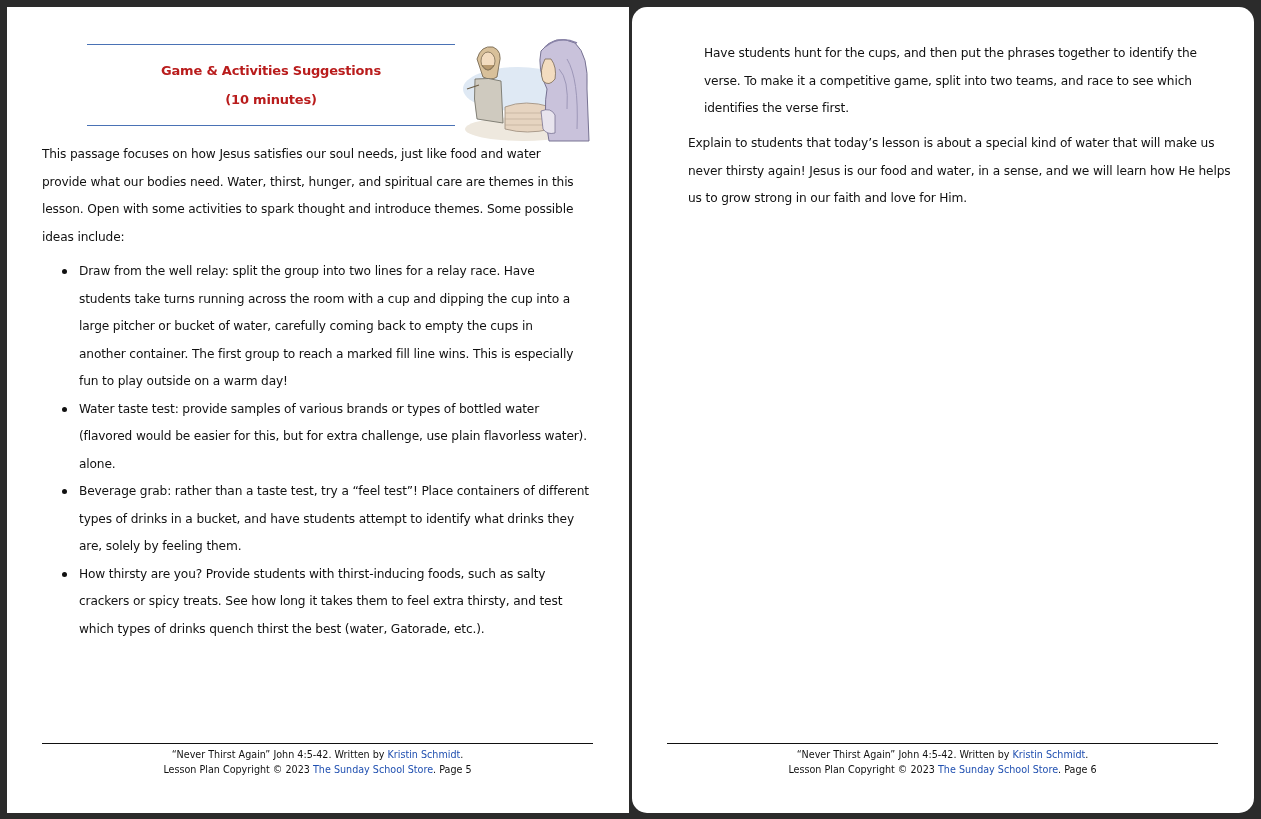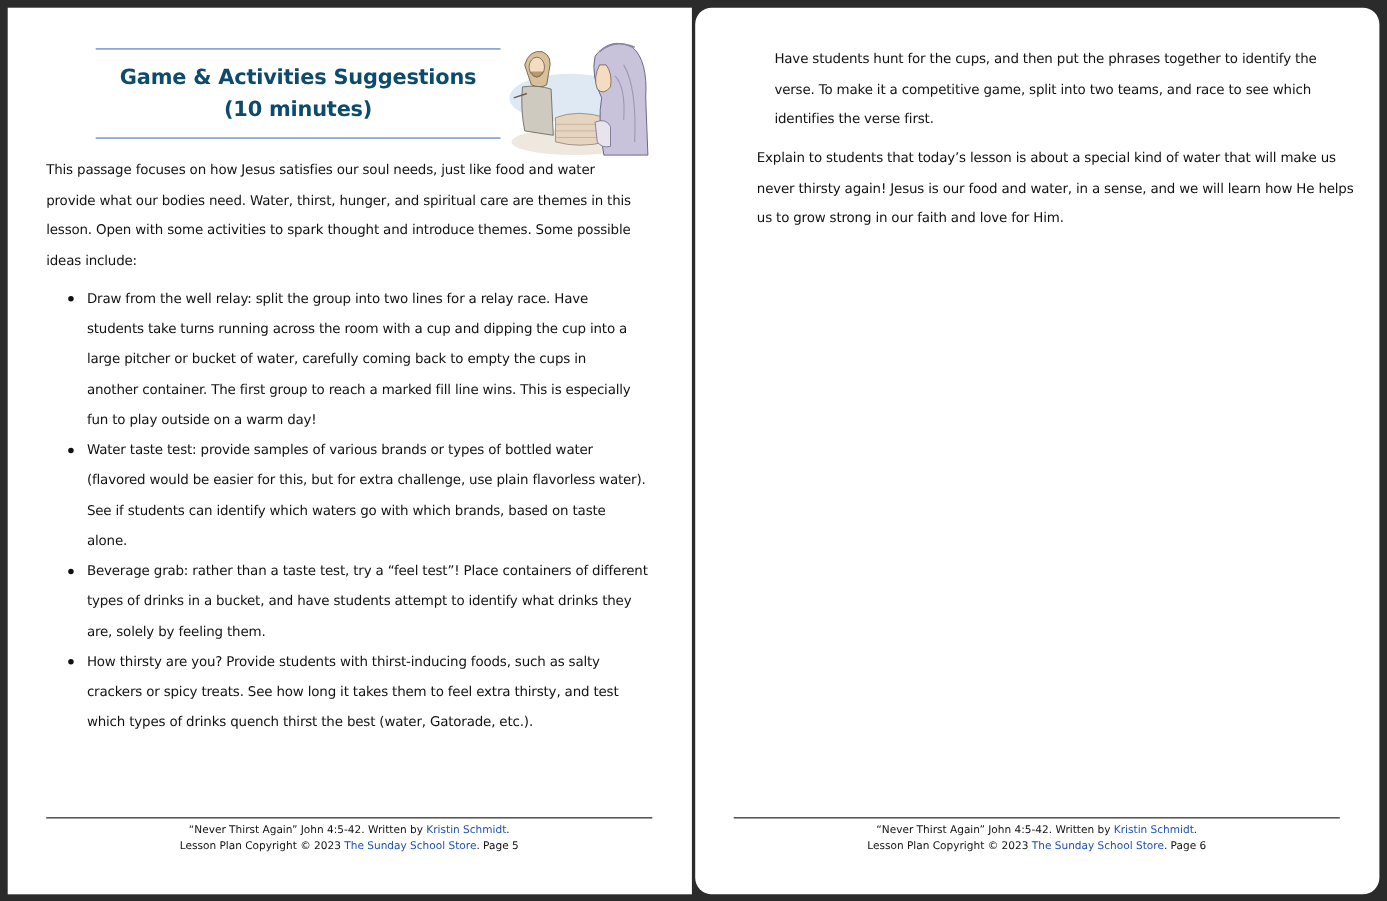--- a/index.html
+++ b/index.html
@@ -25,23 +25,23 @@
       position: absolute;
       left: 80px; top: 37px;
       width: 368px; height: 82px;
       border-top: 1.5px solid #4a72b5;
       border-bottom: 1.5px solid #4a72b5;
       display: flex; flex-direction: column; align-items: center; justify-content: center;
     }
     .title-line {
       font-family: "DejaVu Sans", sans-serif;
       font-weight: bold;
-      font-size: 19px;
+      font-size: 13px;
       line-height: 29px;
-      color: #0c4a6e;
+      color: #b91c1c;
       letter-spacing: -0.2px;
       white-space: nowrap;
     }
     .illustration {
       position: absolute;
       left: 456px; top: 22px;
       width: 130px; height: 116px;
     }
 
     .body-text {
@@ -148,21 +148,20 @@
       <div>Draw from the well relay: split the group into two lines for a relay race. Have</div>
       <div>students take turns running across the room with a cup and dipping the cup into a</div>
       <div>large pitcher or bucket of water, carefully coming back to empty the cups in</div>
       <div>another container. The first group to reach a marked fill line wins. This is especially</div>
       <div>fun to play outside on a warm day!</div>
     </li>
     <li>
       <span class="dot"></span>
       <div>Water taste test: provide samples of various brands or types of bottled water</div>
       <div>(flavored would be easier for this, but for extra challenge, use plain flavorless water).</div>
-      <div>See if students can identify which waters go with which brands, based on taste</div>
       <div>alone.</div>
     </li>
     <li>
       <span class="dot"></span>
       <div>Beverage grab: rather than a taste test, try a “feel test”! Place containers of different</div>
       <div>types of drinks in a bucket, and have students attempt to identify what drinks they</div>
       <div>are, solely by feeling them.</div>
     </li>
     <li>
       <span class="dot"></span>

